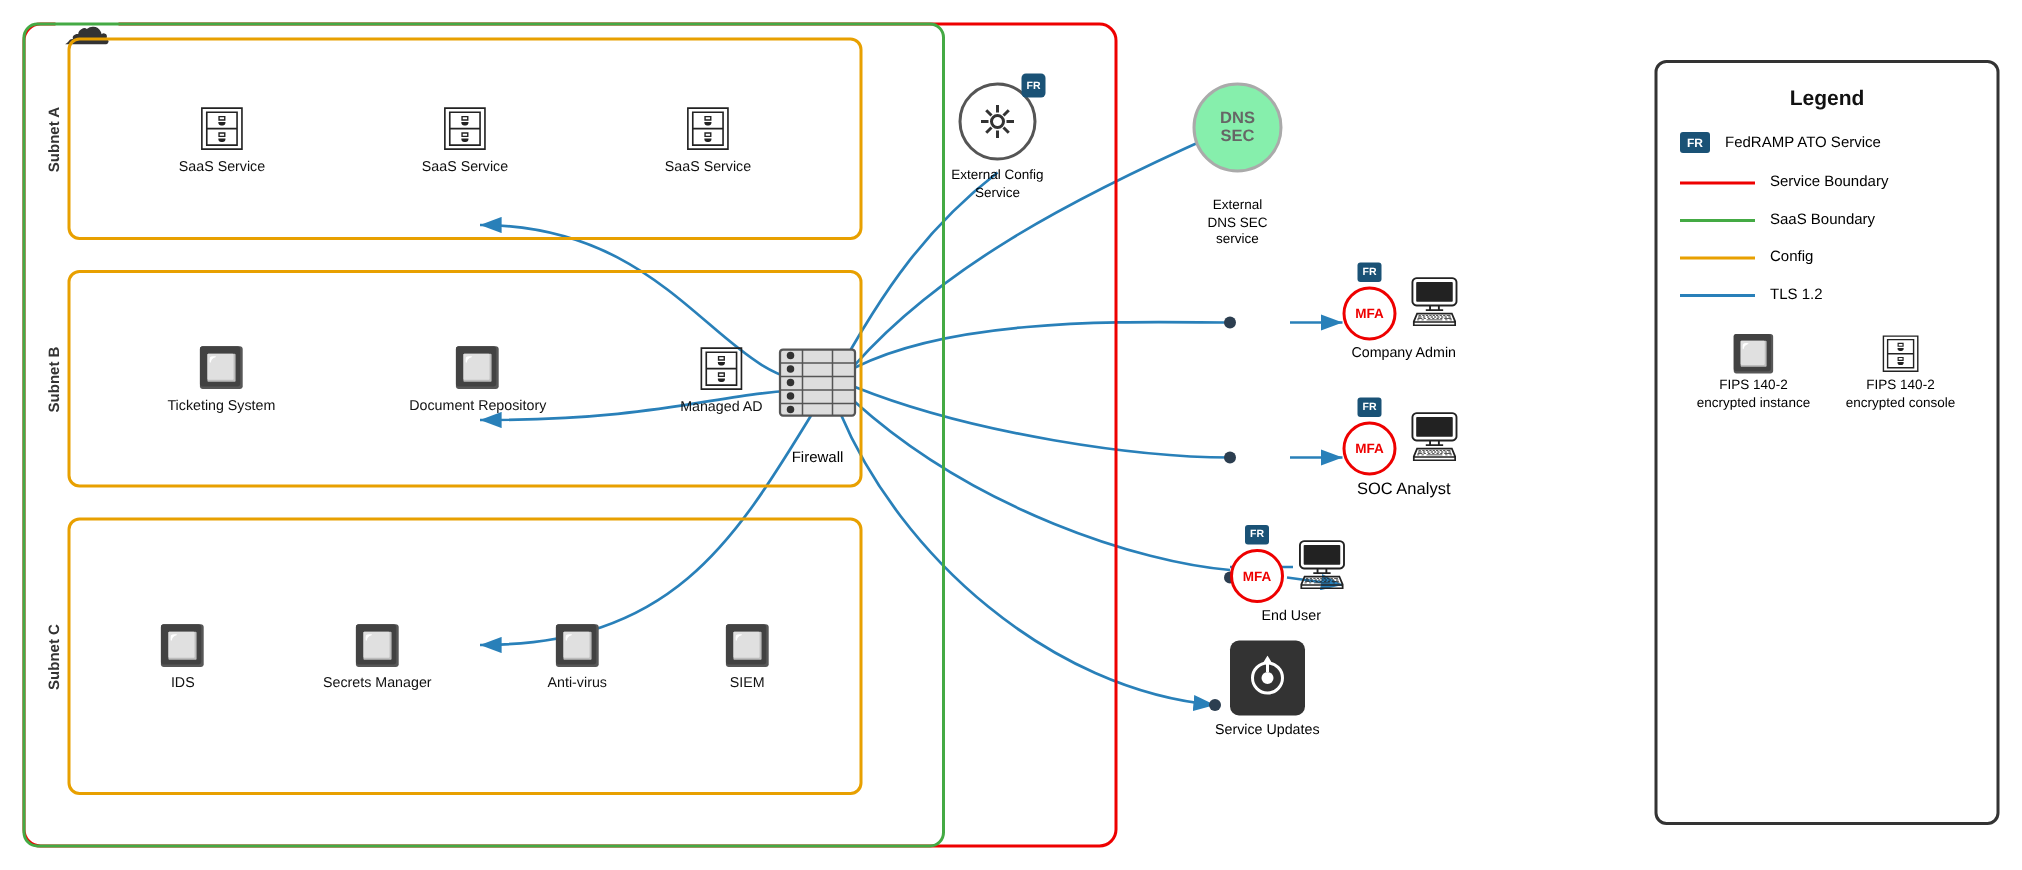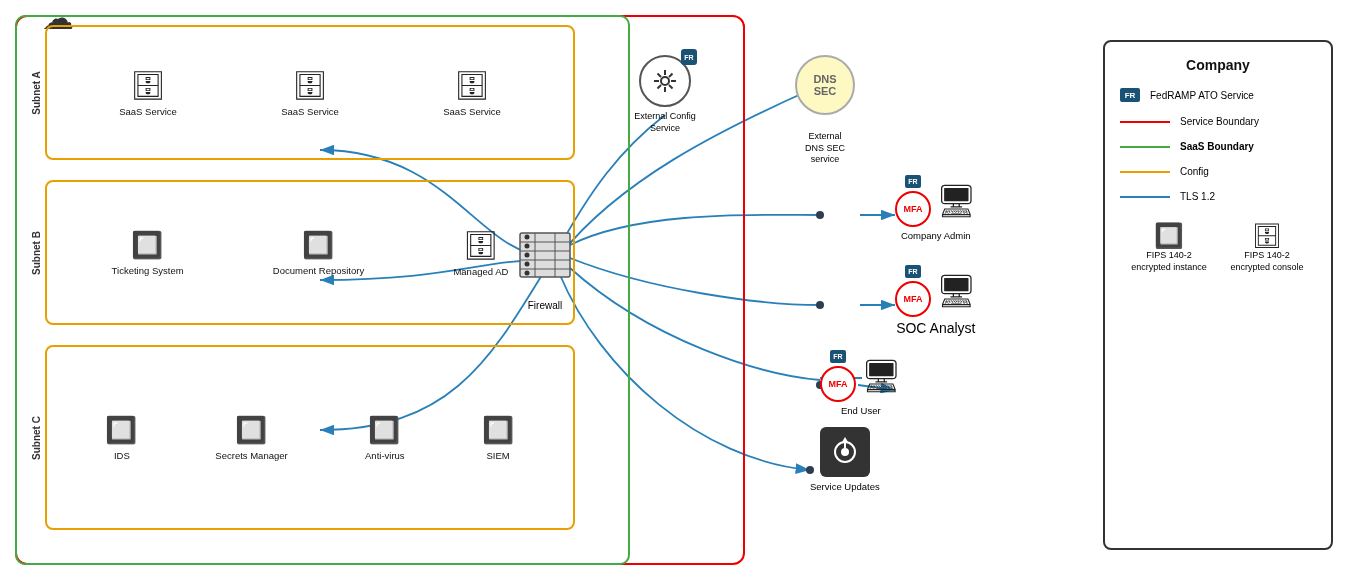--- a/index.html
+++ b/index.html
@@ -166,21 +166,21 @@
 
     .dns-circle {
       width: 60px;
       height: 60px;
       border-radius: 50%;
       border: 2.5px solid #aaa;
       display: flex;
       align-items: center;
       justify-content: center;
       margin: 0 auto;
-      background: #fef9c3;
+      background: #86efac;
       font-weight: bold;
       font-size: 12px;
       color: #555;
     }
 
     .monitor-icon {
       font-size: 32px;
       color: #222;
     }
 
@@ -448,21 +448,21 @@
       <div style="display:flex; flex-direction:column; gap:3px; align-items:center;">
         <div style="background:#1a5276; color:#fff; font-size:7px; font-weight:bold; width:16px; height:13px; border-radius:2px; display:flex; align-items:center; justify-content:center;">FR</div>
         <div class="mfa-circle">
             <span>MFA</span>
           </div>
       </div>
       <div>
         <span class="monitor-icon">🖥</span>
       </div>
     </div>
-    <div style="font-size:14px; margin-top:3px;">SOC Analyst</div>
+    <div style="font-size:11px; margin-top:3px;">SOC Analyst</div>
   </div>
 
   <div style="position:absolute; top:350px; left:820px; text-align:center;">
     <div style="display:flex; align-items:center; gap:5px; justify-content:center;">
       <div style="display:flex; flex-direction:column; gap:3px; align-items:center;">
         <div style="background:#1a5276; color:#fff; font-size:7px; font-weight:bold; width:16px; height:13px; border-radius:2px; display:flex; align-items:center; justify-content:center;">FR</div>
         <div class="mfa-circle">
             <span>MFA</span>
           </div>
       </div>
@@ -479,35 +479,35 @@
         <circle cx="15" cy="15" r="10" fill="none" stroke="#fff" stroke-width="2"></circle>
         <circle cx="15" cy="15" r="4" fill="#fff"></circle>
         <line x1="15" y1="5" x2="15" y2="11" stroke="#fff" stroke-width="2"></line>
         <polygon points="12,5 18,5 15,0" fill="#fff"></polygon>
       </svg>
     </div>
     <div style="font-size:9.5px; margin-top:4px; line-height:1.3;">Service Updates</div>
   </div>
 
   <div class="legend-box">
-    <div class="legend-title">Company</div>
+    <div class="legend-title">Legend</div>
 
     <div class="legend-item">
       <div class="legend-fr-badge">FR</div>
       <span style="font-size:10px;">FedRAMP ATO Service</span>
     </div>
 
     <div class="legend-item">
       <div class="legend-line" style="border-color: #e00;"></div>
       <span style="font-size:10px;">Service Boundary</span>
     </div>
 
     <div class="legend-item">
       <div class="legend-line" style="border-color: #4a4;"></div>
-      <span style="font-size:10px;font-weight:bold;">SaaS Boundary</span>
+      <span style="font-size:10px;">SaaS Boundary</span>
     </div>
 
     <div class="legend-item">
       <div class="legend-line" style="border-color: #e8a000;"></div>
       <span style="font-size:10px;">Config</span>
     </div>
 
     <div class="legend-item">
       <div class="legend-line" style="border-color: #2980b9;"></div>
       <span style="font-size:10px;">TLS 1.2</span>

